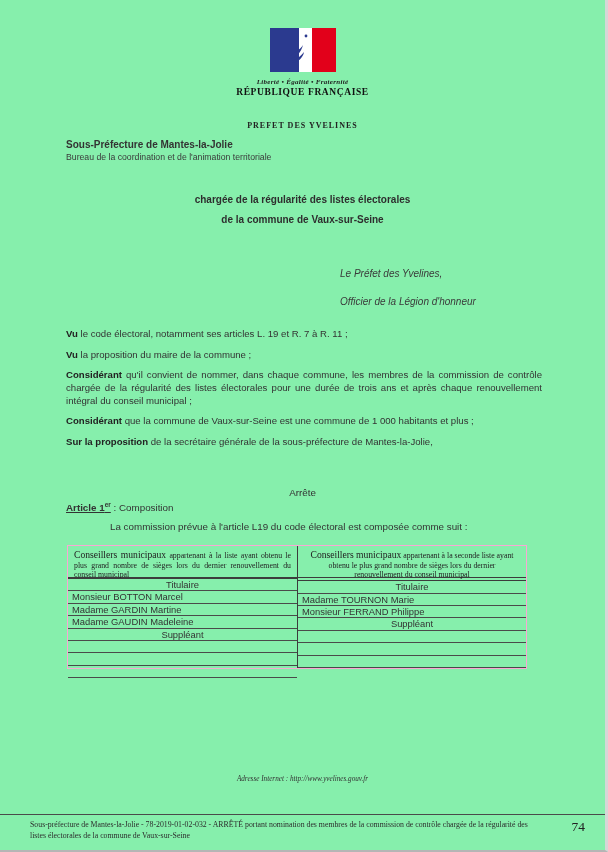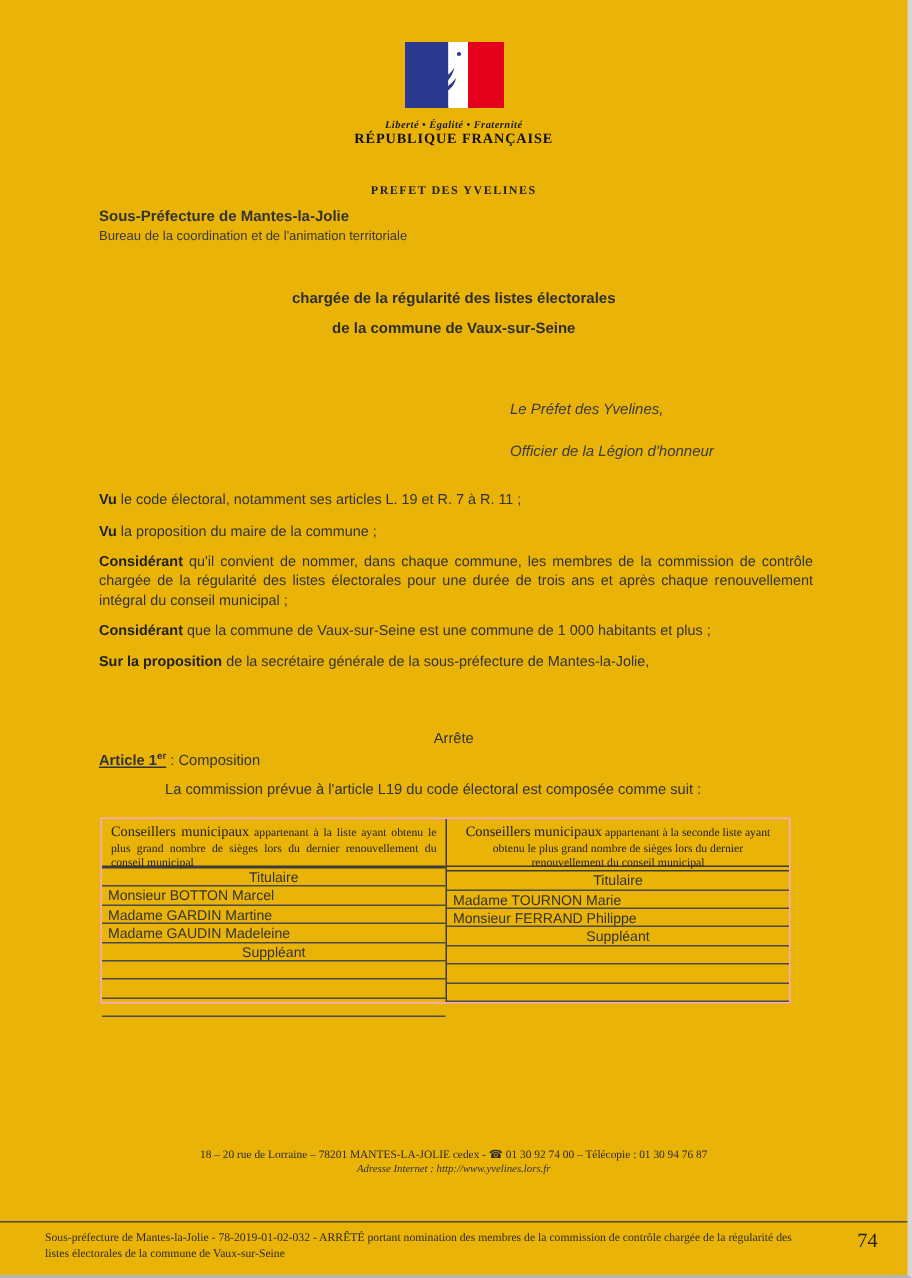--- a/index.html
+++ b/index.html
@@ -1,21 +1,21 @@
 <!DOCTYPE html>
 <html><head>
 <meta charset="utf-8">
 <style>
   * { margin: 0; padding: 0; box-sizing: border-box; }
   html, body { background: #ffffff; }
   body { font-family: "Liberation Sans", sans-serif; color: #2b2b2b; }
   .page {
     position: relative;
     width: 608px; height: 852px;
-    background: #eab308;
+    background: #86efac;
     overflow: hidden;
     border-right: 3px solid #d6d6d6;
     border-bottom: 2px solid #b5b5b5;
   }
 
   
   .masthead { padding-top: 28px; text-align: center; }
   .flag-logo { display: inline-block; width: 66px; height: 44px; }
   .motto { font-family: "Liberation Serif", serif; font-weight: bold; font-style: italic; font-size: 7px; color: #1c1c1c; margin-top: 2px; letter-spacing: .3px; }
   .republic { font-family: "Liberation Serif", serif; font-weight: bold; font-size: 9.5px; color: #111; letter-spacing: .6px; margin-top: 1px; }
@@ -155,19 +155,18 @@
           <div class="trow">Madame TOURNON Marie</div>
           <div class="trow">Monsieur FERRAND Philippe</div>
           <div class="trow center">Suppléant</div>
           <div class="trow"></div>
           <div class="trow"></div>
           <div class="trow"></div>
         </div>
     </div>
   </div>
 
-  <div class="footer-address">18 – 20 rue de Lorraine – 78201 MANTES-LA-JOLIE cedex - ☎ 01 30 92 74 00 – Télécopie : 01 30 94 76 87</div>
-  <div class="footer-internet">Adresse Internet : http://www.yvelines.lors.fr</div>
+  <div class="footer-internet">Adresse Internet : http://www.yvelines.gouv.fr</div>
   <div class="footer-rule"></div>
   <div class="footer-caption">Sous-préfecture de Mantes-la-Jolie - 78-2019-01-02-032 - ARRÊTÉ portant nomination des membres de la commission de contrôle chargée de la régularité des listes électorales de la commune de Vaux-sur-Seine</div>
   <div class="page-number">74</div>
 
 </div>
 
 </body></html>

